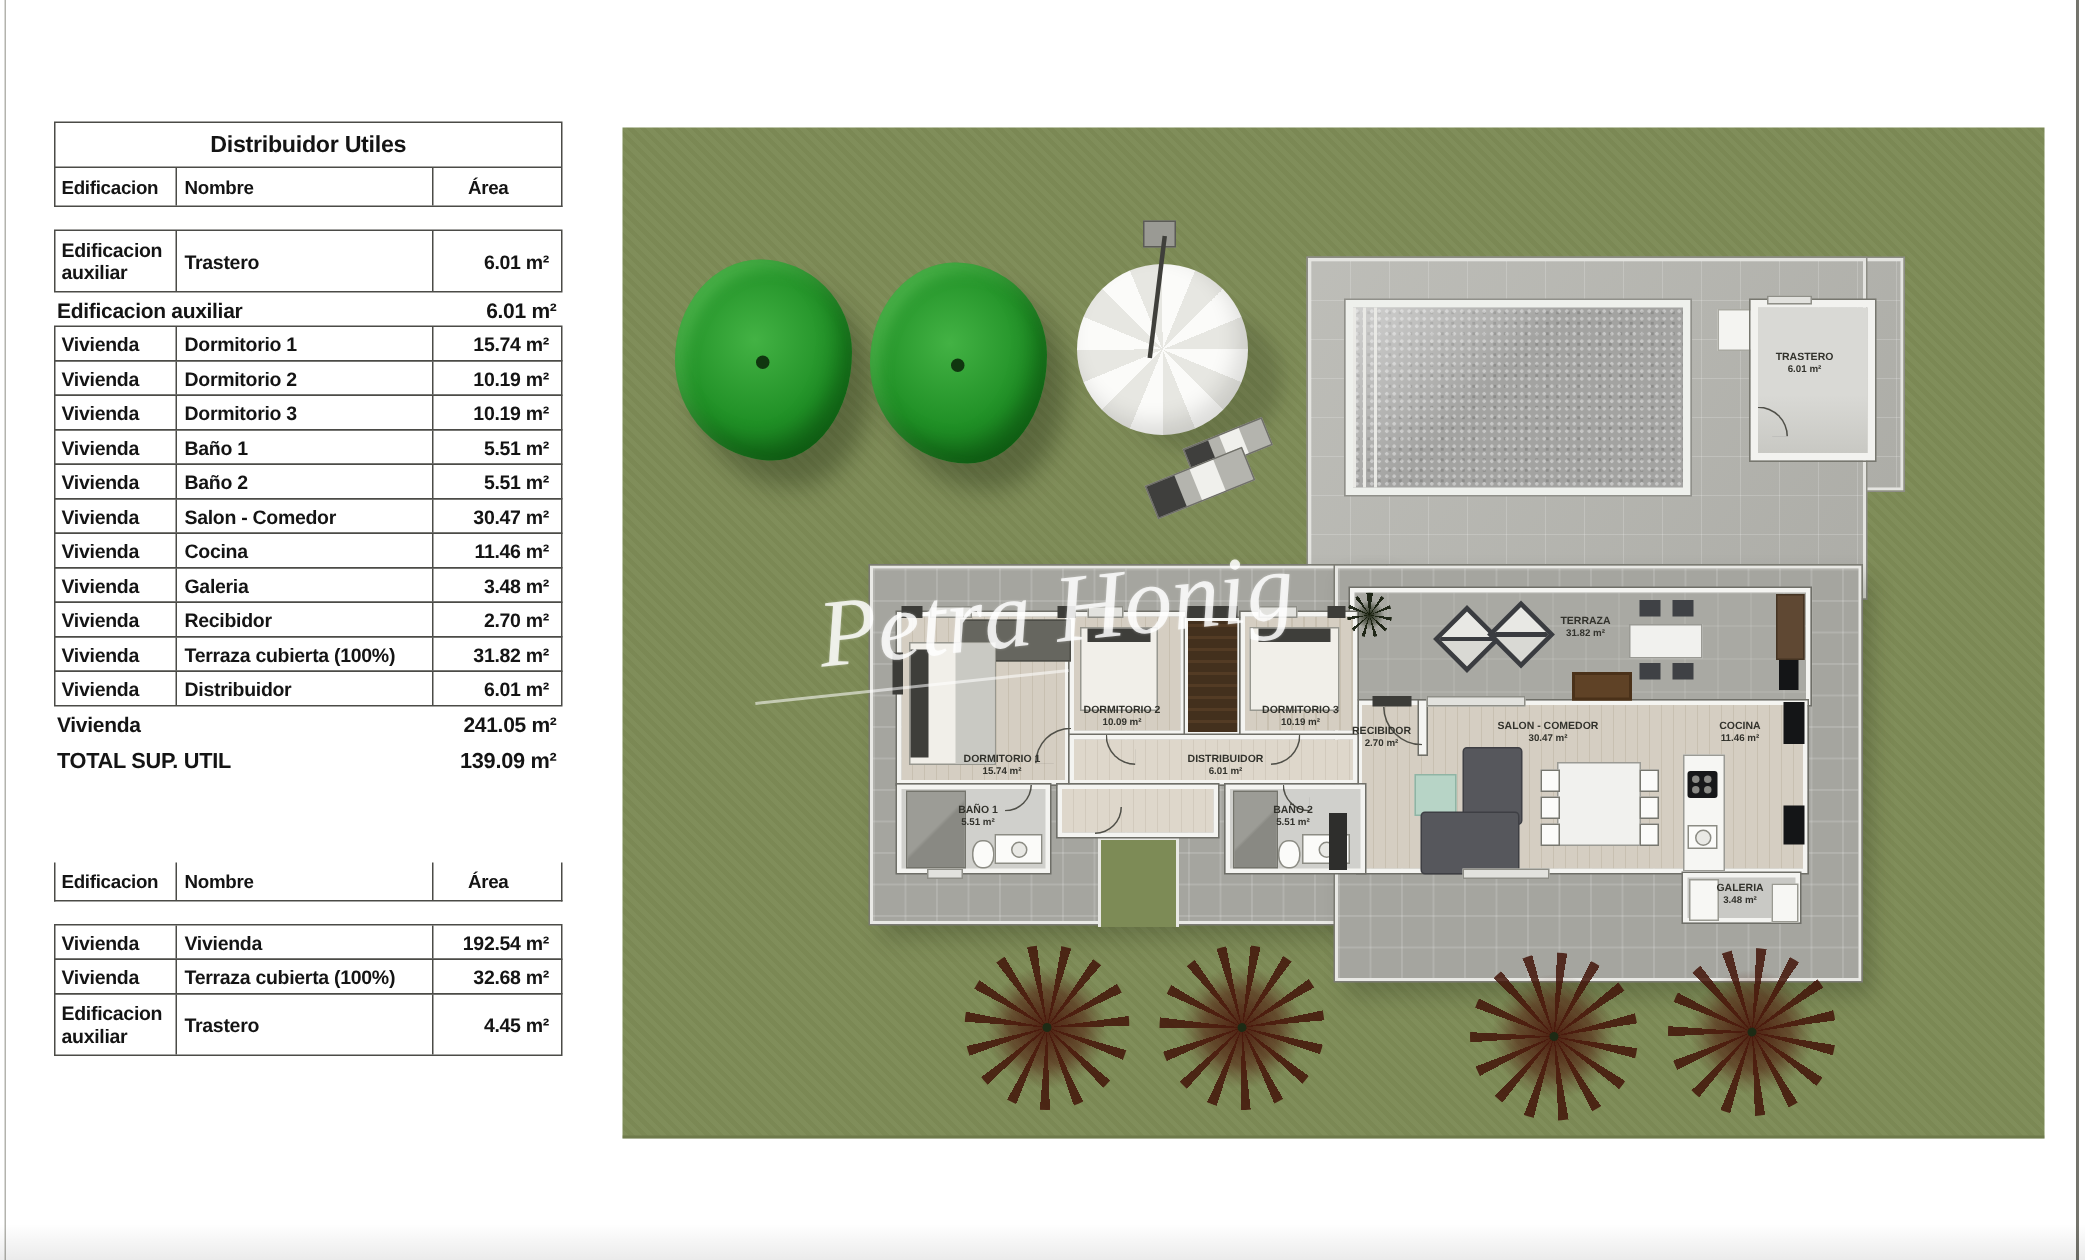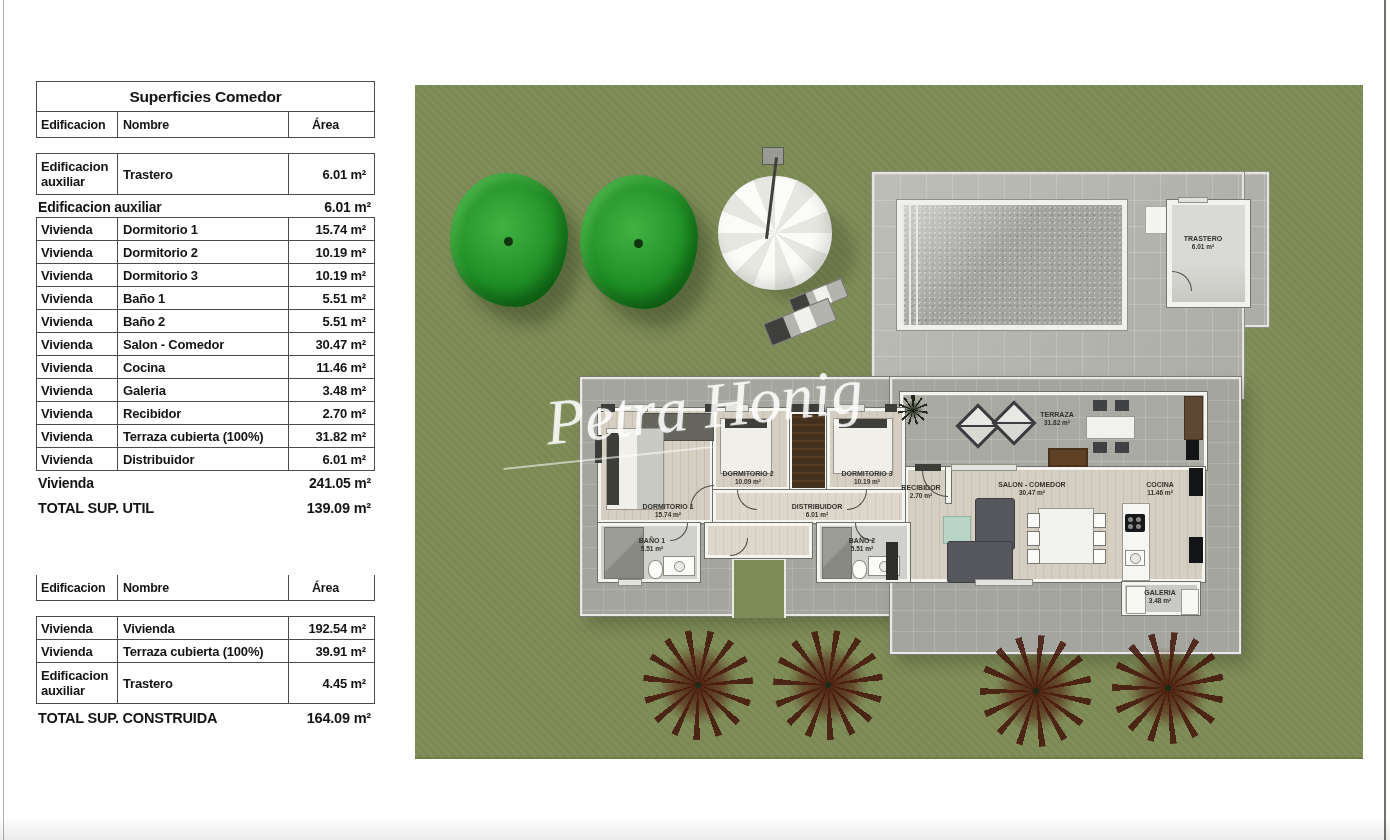--- a/index.html
+++ b/index.html
@@ -147,21 +147,21 @@
     text-shadow:0 0 2px rgba(255,255,255,.3);white-space:nowrap;}
   #watermark-flourish{height:2px;background:rgba(255,255,255,.55);transform:rotate(-6deg);z-index:11;}
 </style>
 </head>
 <body>
 
 <div class="abs" id="left-edge"></div>
 <div class="abs" id="right-edge"></div>
 
 <div class="tbl" id="tbl-utiles">
-    <div class="tbl-title">Superficies Comedor</div>
+    <div class="tbl-title">Distribuidor Utiles</div>
     <div class="tbl-head">
       <div class="h c1">Edificacion</div>
       <div class="h c2">Nombre</div>
       <div class="h c3">Área</div>
     </div>
     <div class="tbl-gap"></div>
     <div class="trow tall">
       <div class="c c1">Edificacion auxiliar</div>
       <div class="c c2">Trastero</div>
       <div class="c c3">6.01 m²</div>
@@ -242,30 +242,26 @@
     </div>
     <div class="tbl-gap"></div>
     <div class="trow">
       <div class="c c1">Vivienda</div>
       <div class="c c2">Vivienda</div>
       <div class="c c3">192.54 m²</div>
     </div>
     <div class="trow">
       <div class="c c1">Vivienda</div>
       <div class="c c2">Terraza cubierta (100%)</div>
-      <div class="c c3">39.91 m²</div>
+      <div class="c c3">32.68 m²</div>
     </div>
     <div class="trow tall">
       <div class="c c1">Edificacion auxiliar</div>
       <div class="c c2">Trastero</div>
       <div class="c c3">4.45 m²</div>
-    </div>
-    <div class="ttotal">
-      <div class="sl">TOTAL SUP. CONSTRUIDA</div>
-      <div class="sa">164.09 m²</div>
     </div>
   </div>
 
 <div class="abs" id="plan">
   <div class="abs lawn-tex"></div>
 
   <div class="abs patio" style="left:457px;top:87px;width:393px;height:151px;"></div>
   <div class="abs patio" style="left:457px;top:87px;width:368px;height:223px;"></div>
 
   <div class="abs" id="pool" style="left:482px;top:115px;width:220px;height:120px;">

